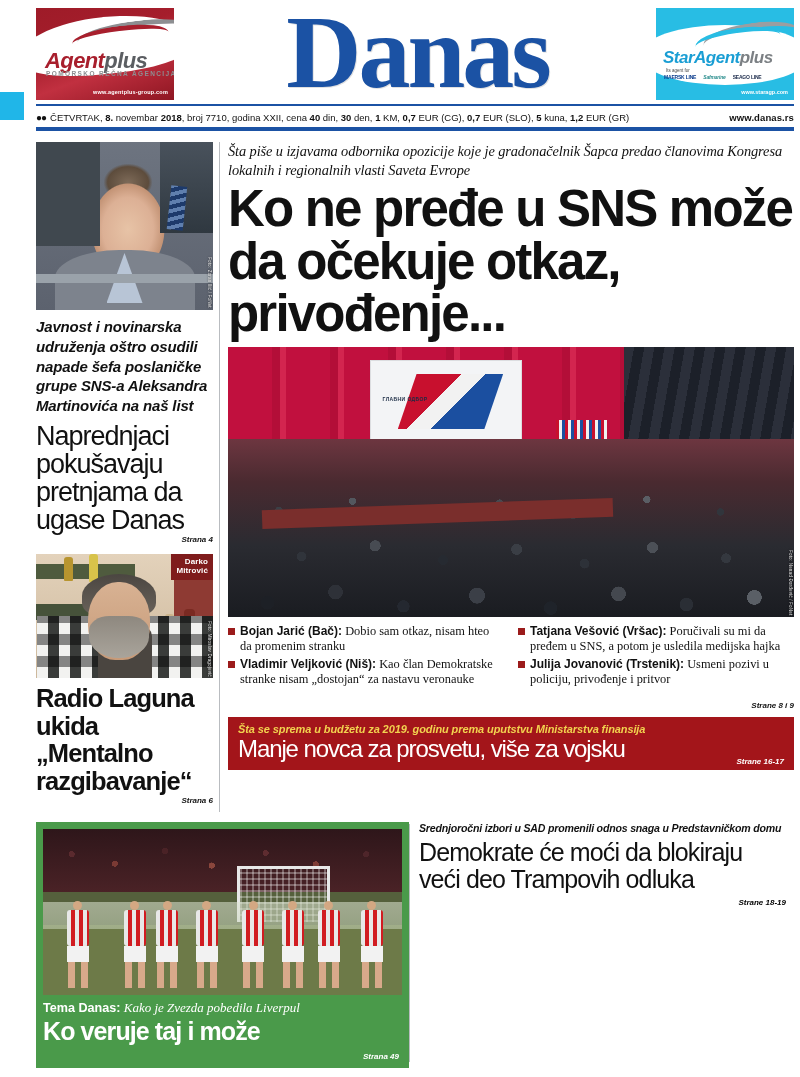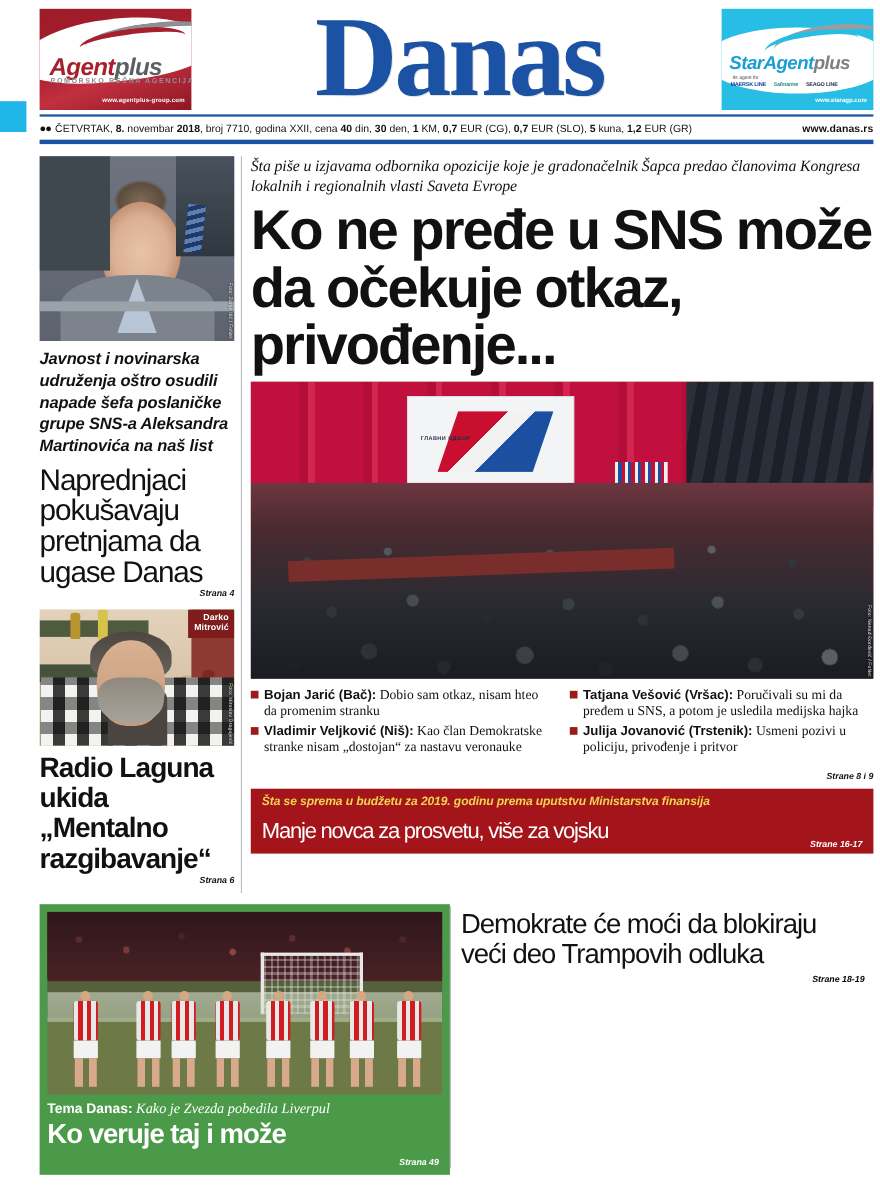--- a/index.html
+++ b/index.html
@@ -293,22 +293,22 @@
 
   
   .red-banner {
     margin-top:7px; background:#a3151a; padding:6px 10px 8px 10px; position:relative;
   }
   .red-banner .rb-kicker {
     color:#f2d24f; font-family:"Liberation Sans", sans-serif; font-style:italic;
     font-weight:bold; font-size:11px; letter-spacing:-.1px;
   }
   .red-banner .rb-head {
-    color:#ffffff; font-family:"Liberation Sans", sans-serif; font-size:20px;
-    line-height:1.08; letter-spacing:-1.1px; margin-top:11px;
+    color:#ffffff; font-family:"Liberation Sans", sans-serif; font-size:24px;
+    line-height:1.08; letter-spacing:-1.1px; margin-top:1px;
   }
   .red-banner .rb-ref {
     position:absolute; right:10px; bottom:4px; color:#fff;
     font-size:8px; font-weight:bold; font-style:italic;
   }
 
   
   .bottom { position:absolute; left:36px; top:822px; width:758px; height:246px; display:flex; }
   .bl {
     width:373px; background:#4a9a4a; padding:7px 7px 4px 7px; position:relative;
@@ -594,20 +594,21 @@
           </div>
         <div class="credit-v">Foto: Starsport</div>
       </div>
       <div class="cap-kicker"><b>Tema Danas:</b><i> Kako je Zvezda pobedila Liverpul</i></div>
       <div class="cap-head">Ko veruje taj i može</div>
       <div class="cap-ref">Strana 49</div>
     </div>
 
     <div class="br">
       <div class="br-rule"></div>
+      <div class="kick">Srednjoročni izbori u SAD promenili odnos snaga u Predstavničkom domu</div>
       <div class="body-row">
         <div>
           <div class="head-d">Demokrate će moći da blokiraju veći deo Trampovih odluka</div>
           <div class="head-ref">Strane 18-19</div>
         </div>
         <div class="p-usa">
 
           <div class="redpanel"></div>
           <div class="w2"></div>
 

